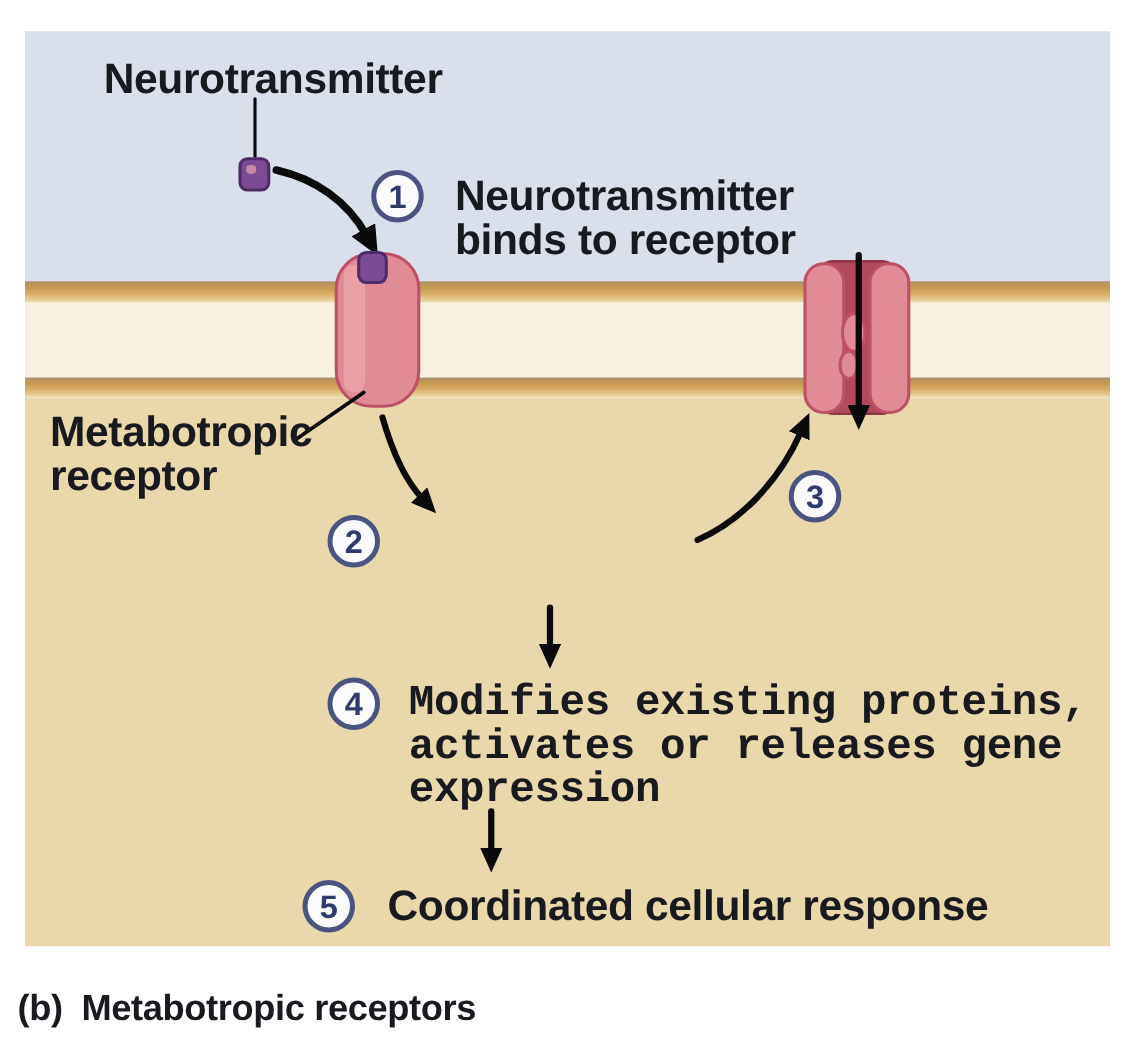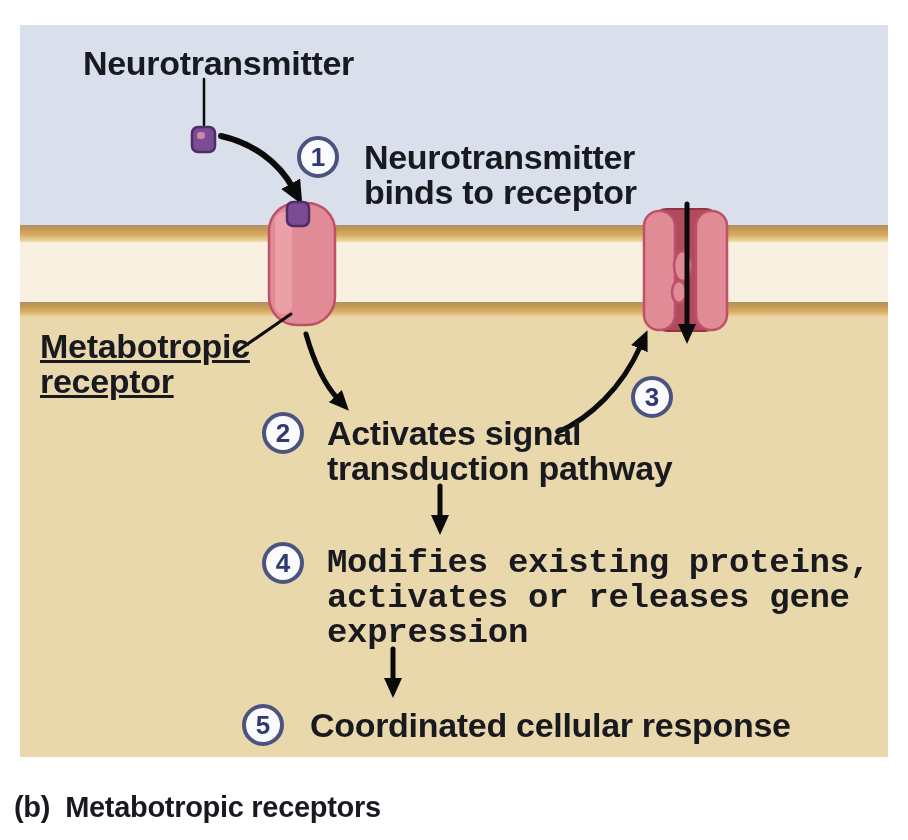--- a/index.html
+++ b/index.html
@@ -105,28 +105,26 @@
   </svg>
 
   <div class="lbl" style="left:83px;top:46px;">Neurotransmitter</div>
 
   <div class="step-circle" style="left:297px;top:136px;">
     <span>1</span>
   </div>
   <div class="lbl" style="left:364px;top:140px;">Neurotransmitter
 binds to receptor</div>
 
-  <div class="lbl" style="left:40px;top:329px;text-decoration:underline;">Metabotropic
+  <div class="lbl" style="left:40px;top:329px;">Metabotropic
 receptor</div>
 
   <div class="step-circle" style="left:262px;top:412px;">
     <span>2</span>
   </div>
-  <div class="lbl" style="left:327px;top:416px;">Activates signal
-transduction pathway</div>
 
   <div class="step-circle" style="left:631px;top:376px;">
     <span>3</span>
   </div>
 
   <div class="step-circle" style="left:262px;top:542px;">
     <span>4</span>
   </div>
   <div class="lbl" style="left:327px;top:546px;font-family:Liberation Mono, monospace;">Modifies existing proteins,
 activates or releases gene

